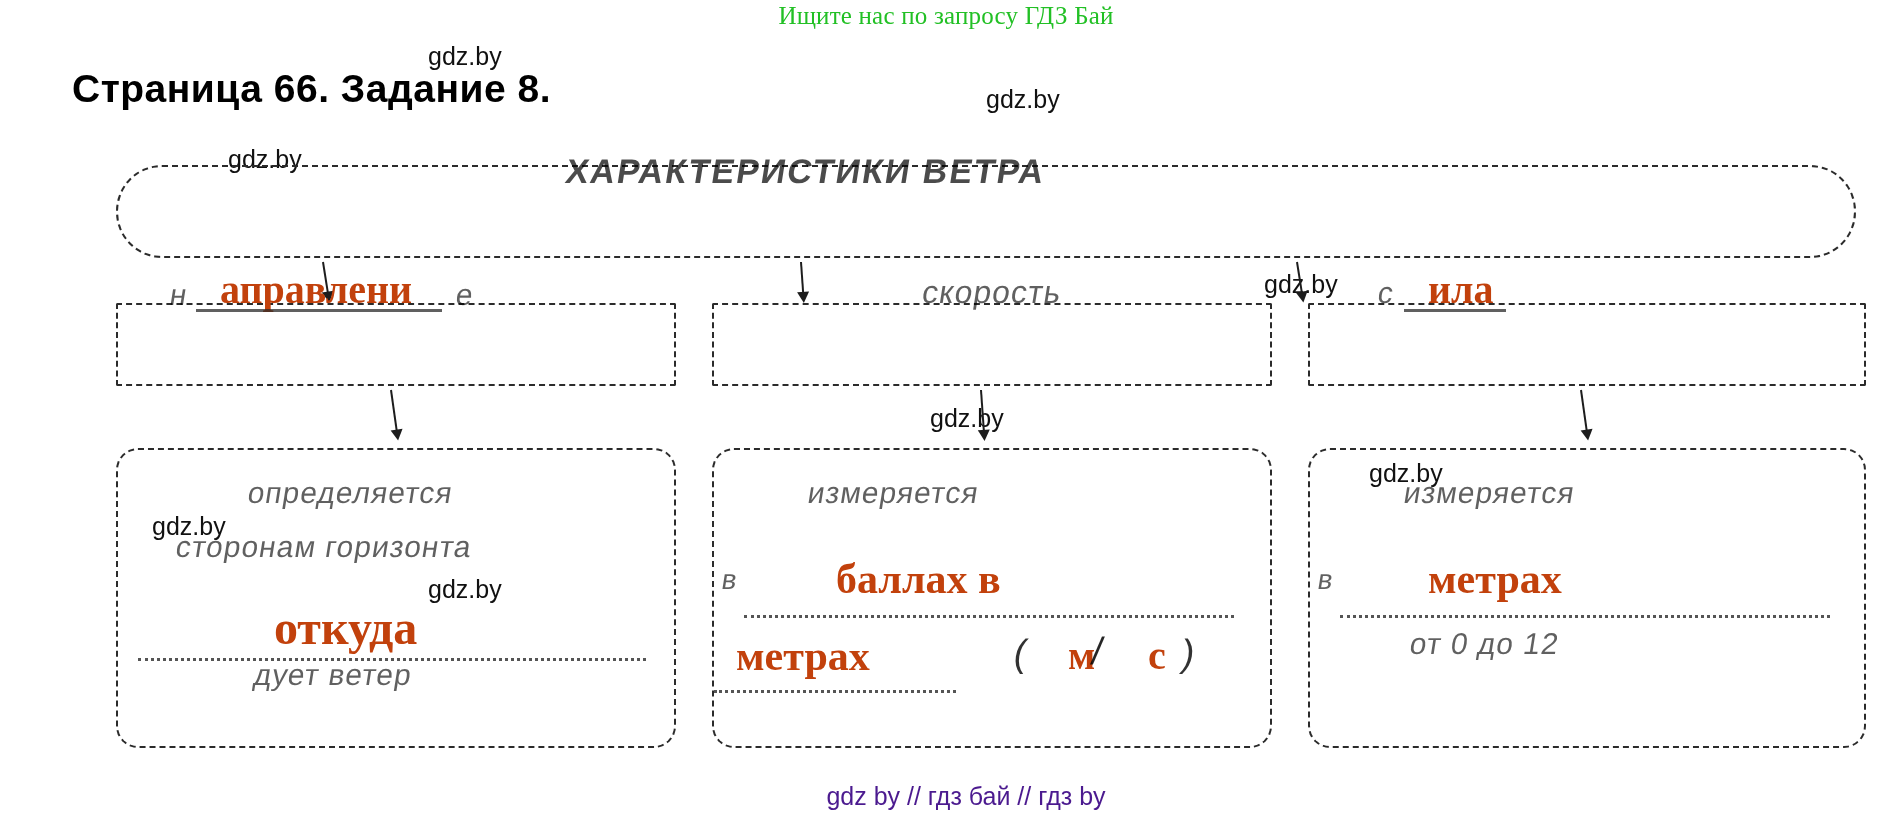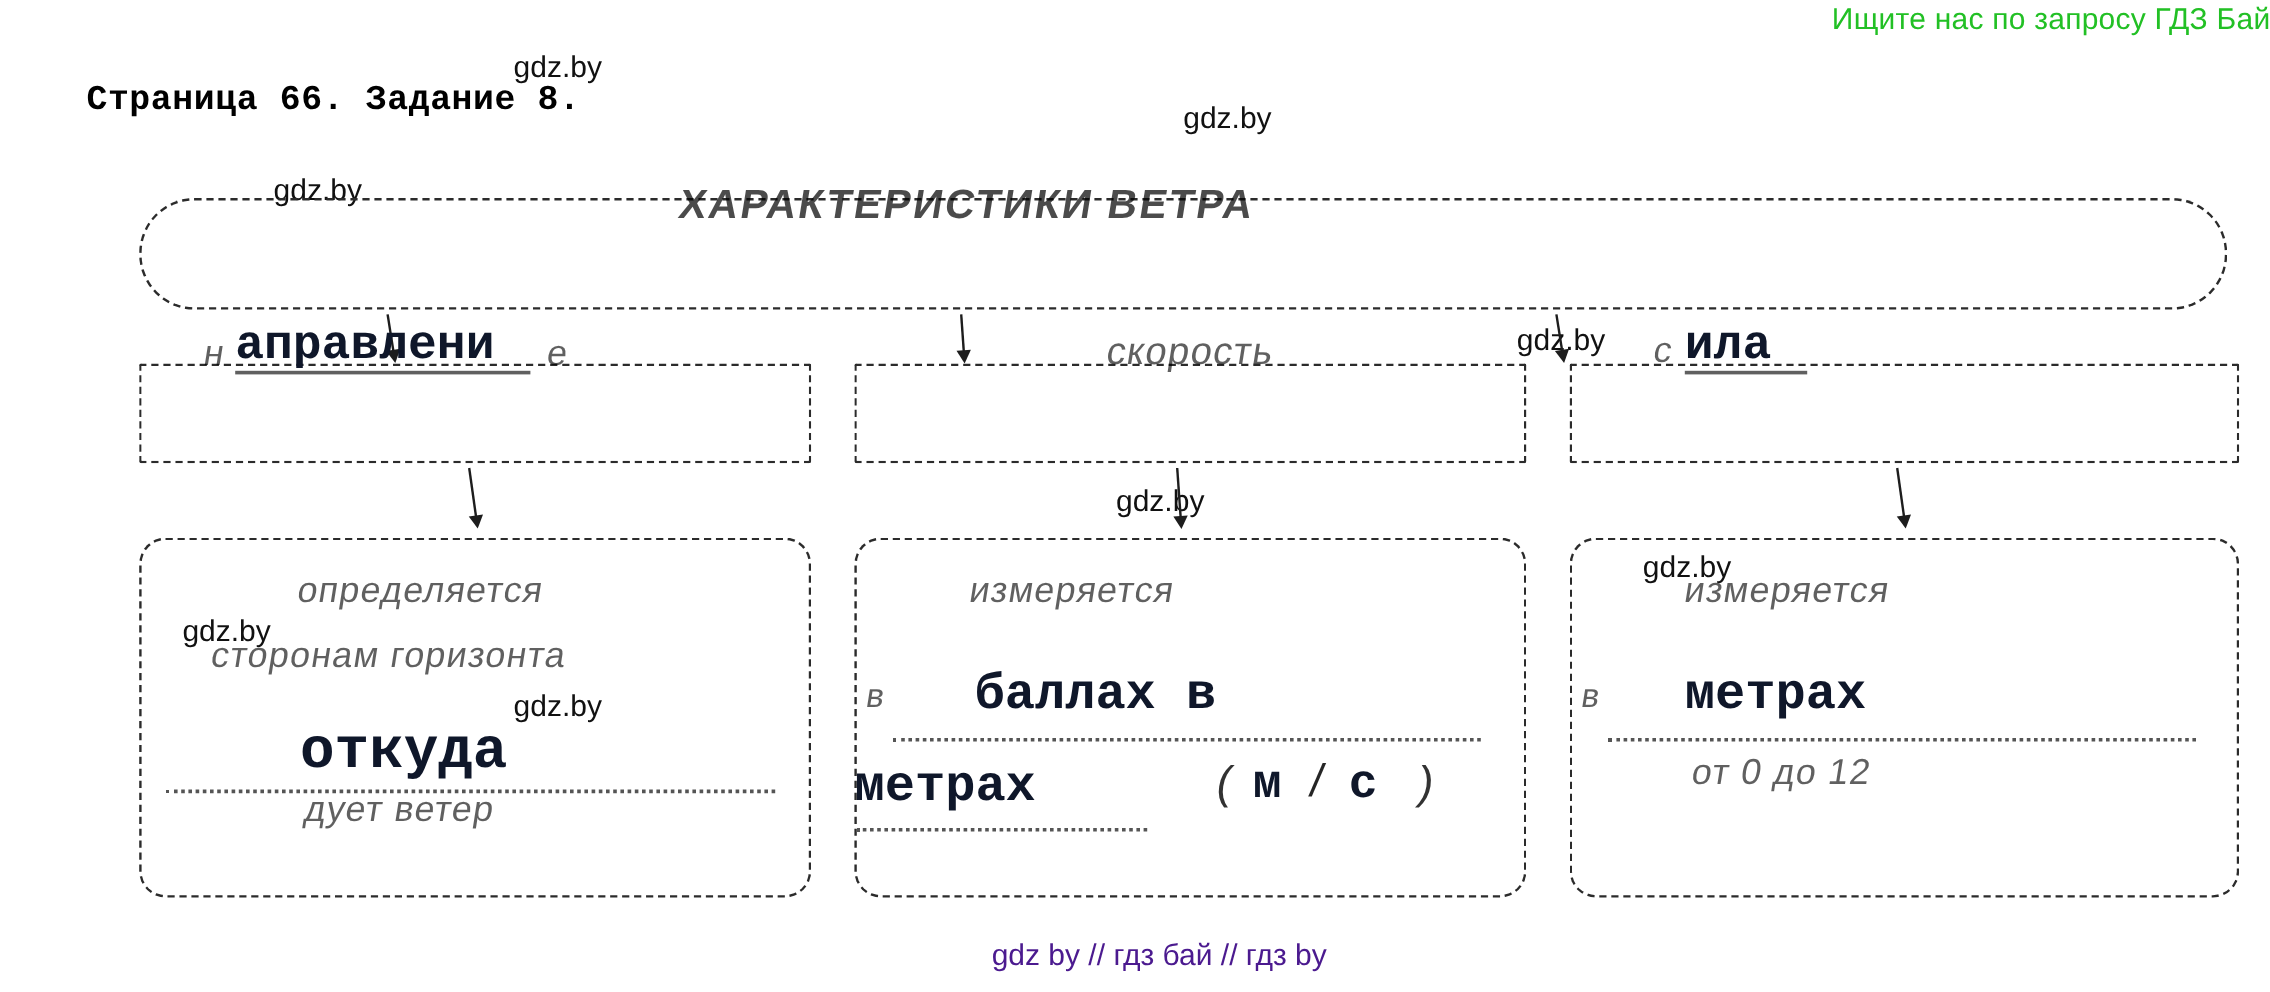--- a/index.html
+++ b/index.html
@@ -15,22 +15,22 @@
     font-family: "Liberation Serif", serif;
     color: #000;
   }
 
   
   .promo-top {
     position: absolute;
     top: 2px;
     left: 0;
     width: 100%;
-    text-align: right;
-    font-family: Liberation Sans, sans-serif;
+    text-align: center;
+    font-family: Liberation Serif, serif;
     font-size: 25px;
     color: #22c025;
     letter-spacing: .2px;
     white-space: nowrap;
   }
   .promo-bottom {
     position: absolute;
     top: 782px;
     left: 0;
     width: 100%;
@@ -40,23 +40,23 @@
     color: #4b1a8f;
     white-space: nowrap;
     padding-left: 20px;
   }
 
   
   .page-title {
     position: absolute;
     left: 72px;
     top: 67px;
-    font-family: Liberation Mono, monospace;
+    font-family: Liberation Sans, sans-serif;
     font-weight: bold;
-    font-size: 29px;
+    font-size: 39px;
     letter-spacing: .5px;
     white-space: nowrap;
   }
 
   
   .wm {
     position: absolute;
     font-family: "Liberation Sans", sans-serif;
     font-size: 25px;
     color: #111;
@@ -105,23 +105,24 @@
     opacity: .62;
     transform: skewX(-9deg);
     letter-spacing: 1px;
     pointer-events: none;
   }
 
   
   .answer {
     position: absolute;
     white-space: nowrap;
-    font-family: Liberation Mono, monospace;
+    font-family: Liberation Serif, serif;
     font-weight: bold;
-    color: #0f172a;
+    color: #c2410c;
+    margin-left: 24px;
   }
 
   
   .rule {
     position: absolute;
     height: 0;
     border-top: 3px dotted #2b2b2b;
     opacity: .8;
   }
   .rule.solid { border-top: 3px solid #2b2b2b; opacity: .75; }

